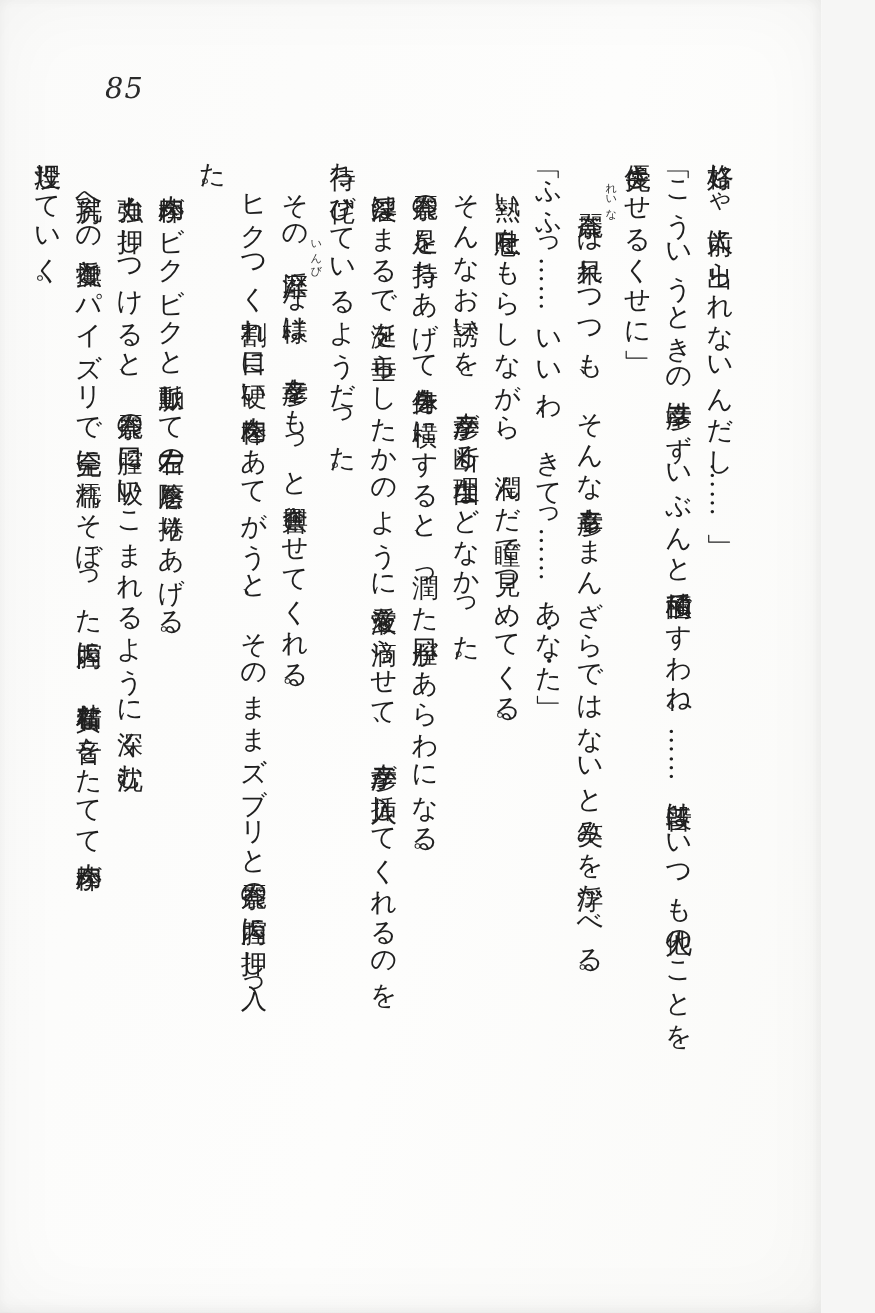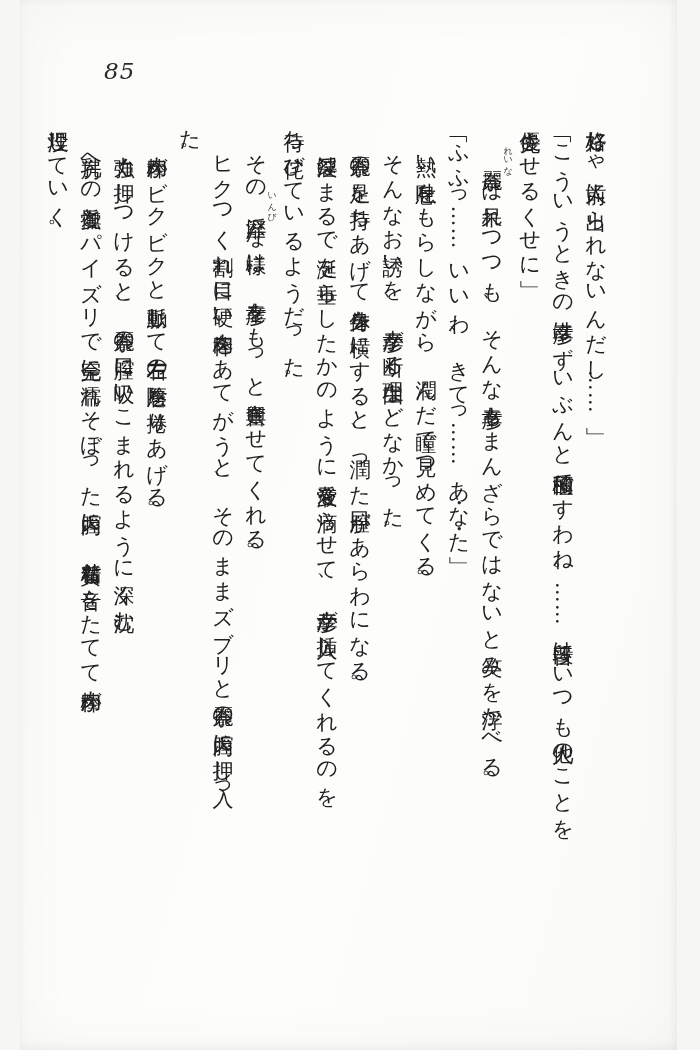--- a/index.html
+++ b/index.html
@@ -12,21 +12,20 @@
     overflow: hidden;
     background: #f6f6f5;
     font-family: "DejaVu Serif", "Liberation Serif", serif;
   }
   .page {
     position: relative;
     width: 657px;
     height: 1050px;
     background: linear-gradient(105deg, #fbfbfa 0%, #fdfdfc 55%, #fafaf8 100%);
     box-shadow: inset 0 0 60px rgba(0,0,0,0.035), inset -3px 0 10px rgba(0,0,0,0.03), inset 0 -4px 12px rgba(0,0,0,0.03);
-    margin-left: 20px;
   }
   .page-number {
     position: absolute;
     top: 58px;
     left: 84px;
     font-size: 23px;
     font-style: italic;
     color: #2b2b2b;
     letter-spacing: 1px;
   }

